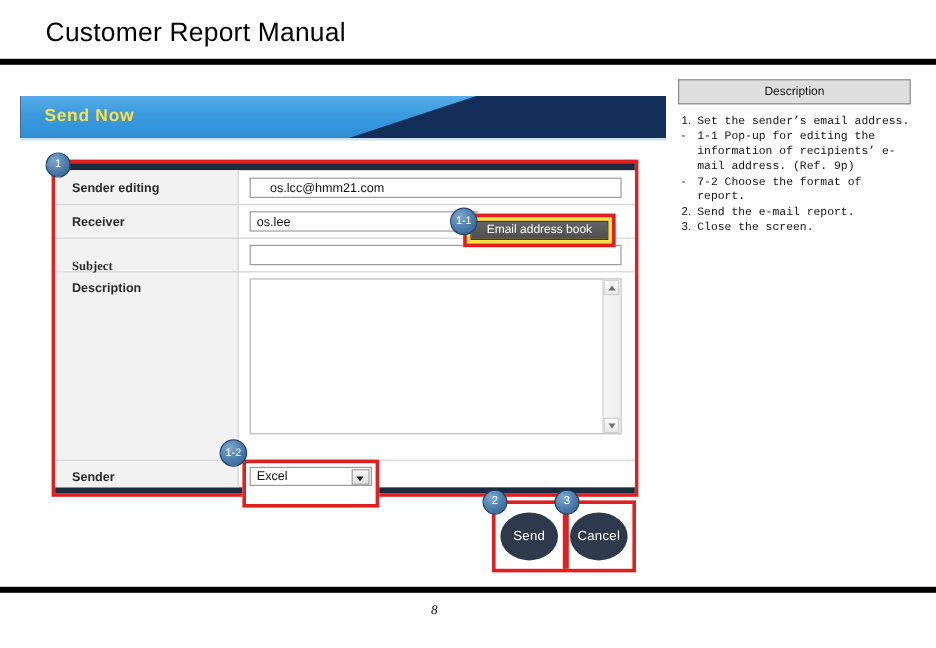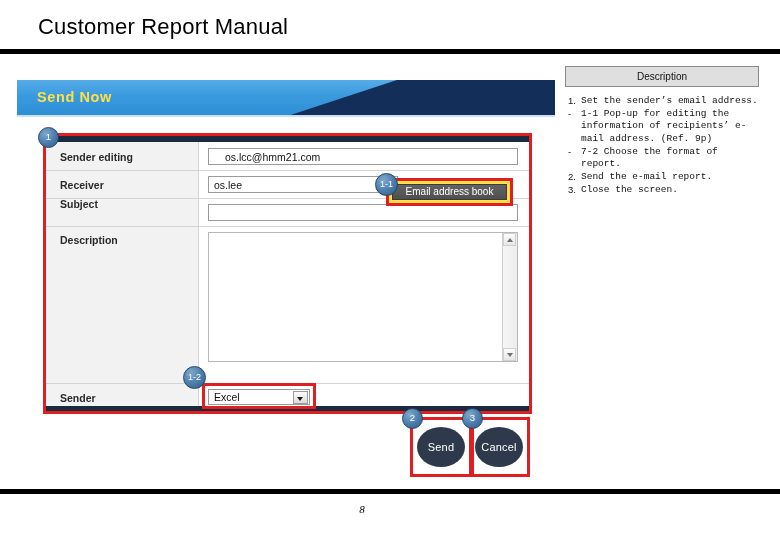--- a/index.html
+++ b/index.html
@@ -193,21 +193,21 @@
 
   
   #row-sender { top: 0px; height: 28px; }
   #row-receiver { top: 28px; height: 28px; }
   #row-subject { top: 56px; height: 28px; }
   #row-description { top: 84px; height: 157px; }
   #row-format { top: 241px; height: 29px; border-bottom: none; }
 
   .lbl-sender { top: 9px; }
   .lbl-receiver { top: 9px; }
-  .lbl-subject { top: 0; }
+  .lbl-subject { top: 19px; font-family: Liberation Serif, serif; }
   .lbl-description { top: 8px; }
   .lbl-format { top: 9px; }
 
   
   .txt {
     position: absolute;
     box-sizing: border-box;
     background: #ffffff;
     border: 1px solid #9b9b9b;
     font-size: 10.5px;
@@ -316,21 +316,21 @@
     border-right: 3px solid transparent;
     border-top: 4px solid #6f6f6f;
   }
 
   
   .format-redbox {
     position: absolute;
     left: 156px;
     top: 0px;
     width: 114px;
-    height: 26px;
+    height: 40px;
     border: 3px solid #e02020;
     box-sizing: border-box;
     background: #ffffff;
   }
   #select-format {
     position: absolute;
     left: 3px;
     top: 3px;
     width: 102px;
     height: 16px;

